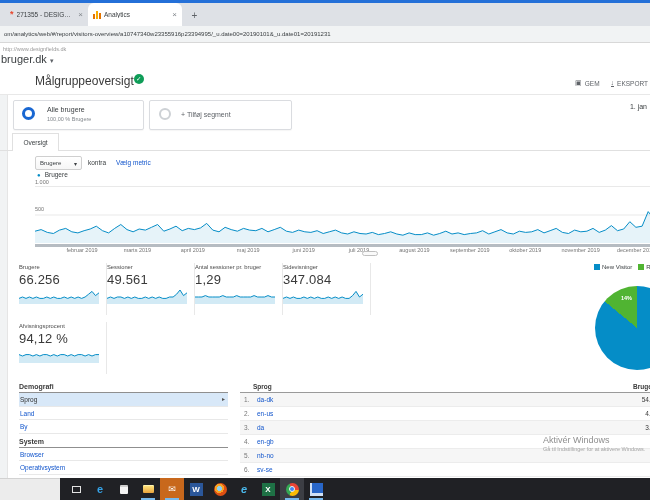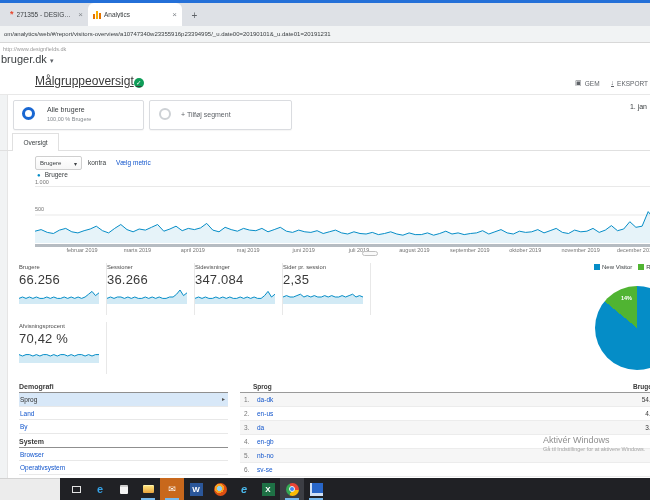--- a/index.html
+++ b/index.html
@@ -24,21 +24,21 @@
     border-bottom:1px solid #d8d8d8;}
   .url-text{padding:5px 0 0 4px;font-size:6px;color:#3c4043;white-space:nowrap;overflow:hidden;}
 
   
   .mini-url{left:3px;top:46px;font-size:5.5px;color:#9a9a9a;}
   .prop-name{left:1px;top:53px;font-size:11px;color:#3c4043;}
   .prop-caret{font-size:7px;color:#5f6368;}
 
   .report-header{left:0;top:66px;width:650px;height:29px;border-bottom:1px solid #e8e8e8;}
   .report-title{position:absolute;left:35px;top:8px;font-size:12px;color:#3a3a3a;
-    display:flex;align-items:flex-end;gap:0;text-decoration:underline;}
+    display:flex;align-items:flex-start;gap:0;}
   .shield{width:10px;height:10px;border-radius:50%;background:#0f9d58;color:#fff;
     font-size:6.5px;line-height:10px;text-align:center;}
   .header-actions{position:absolute;right:2px;top:13px;display:flex;gap:11px;
     font-size:6.5px;color:#5f6368;align-items:center;}
   .ha{display:flex;align-items:center;gap:3px;}
   .icon-glyph{font-size:7px;color:#5f6368;}
   .dl-glyph{border-bottom:1px solid #5f6368;}
 
   .left-strip{left:0;top:95px;width:8px;height:383px;background:#f1f3f4;border-right:1px solid #e5e5e5;}
 
@@ -251,47 +251,47 @@
       <div class="mcard">
         <div class="m-label">Brugere</div>
         <div class="m-value">66.256</div>
         <svg width="80" height="16" viewBox="0 0 80 16" preserveAspectRatio="none">
           <path d="M0,15 L0.0,9.4 L3.5,8.0 L7.0,9.4 L10.4,8.0 L13.9,9.4 L17.4,8.0 L20.9,9.4 L24.3,9.4 L27.8,8.0 L31.3,9.4 L34.8,8.0 L38.3,9.4 L41.7,9.4 L45.2,8.0 L48.7,9.4 L52.2,8.0 L55.7,9.4 L59.1,8.0 L62.6,9.4 L66.1,8.0 L69.6,5.2 L73.0,2.4 L76.5,6.6 L80.0,3.8 L80,15 Z" fill="rgba(5,141,199,0.18)" stroke="none"></path>
           <path d="M0.0,9.4 L3.5,8.0 L7.0,9.4 L10.4,8.0 L13.9,9.4 L17.4,8.0 L20.9,9.4 L24.3,9.4 L27.8,8.0 L31.3,9.4 L34.8,8.0 L38.3,9.4 L41.7,9.4 L45.2,8.0 L48.7,9.4 L52.2,8.0 L55.7,9.4 L59.1,8.0 L62.6,9.4 L66.1,8.0 L69.6,5.2 L73.0,2.4 L76.5,6.6 L80.0,3.8" fill="none" stroke="#058dc7" stroke-width="1"></path>
         </svg>
       </div>
       <div class="mcard">
         <div class="m-label">Sessioner</div>
-        <div class="m-value">36.266</div>
+        <div class="m-value">49.561</div>
         <svg width="80" height="16" viewBox="0 0 80 16" preserveAspectRatio="none">
           <path d="M0,15 L0.0,9.4 L3.5,8.0 L7.0,9.4 L10.4,8.0 L13.9,8.0 L17.4,9.4 L20.9,8.0 L24.3,9.4 L27.8,8.0 L31.3,9.4 L34.8,9.4 L38.3,8.0 L41.7,9.4 L45.2,8.0 L48.7,9.4 L52.2,8.0 L55.7,9.4 L59.1,9.4 L62.6,8.0 L66.1,8.0 L69.6,5.2 L73.0,1.0 L76.5,6.6 L80.0,3.8 L80,15 Z" fill="rgba(5,141,199,0.18)" stroke="none"></path>
           <path d="M0.0,9.4 L3.5,8.0 L7.0,9.4 L10.4,8.0 L13.9,8.0 L17.4,9.4 L20.9,8.0 L24.3,9.4 L27.8,8.0 L31.3,9.4 L34.8,9.4 L38.3,8.0 L41.7,9.4 L45.2,8.0 L48.7,9.4 L52.2,8.0 L55.7,9.4 L59.1,9.4 L62.6,8.0 L66.1,8.0 L69.6,5.2 L73.0,1.0 L76.5,6.6 L80.0,3.8" fill="none" stroke="#058dc7" stroke-width="1"></path>
         </svg>
       </div>
       <div class="mcard">
+        <div class="m-label">Antal sessioner pr. bruger</div>
+        <div class="m-value">1,29</div>
+        <svg width="80" height="16" viewBox="0 0 80 16" preserveAspectRatio="none">
+          <path d="M0,15 L0.0,8.0 L3.5,8.0 L7.0,8.0 L10.4,6.6 L13.9,8.0 L17.4,8.0 L20.9,8.0 L24.3,8.0 L27.8,6.6 L31.3,8.0 L34.8,8.0 L38.3,8.0 L41.7,6.6 L45.2,8.0 L48.7,8.0 L52.2,8.0 L55.7,8.0 L59.1,6.6 L62.6,8.0 L66.1,8.0 L69.6,8.0 L73.0,6.6 L76.5,8.0 L80.0,8.0 L80,15 Z" fill="rgba(5,141,199,0.18)" stroke="none"></path>
+          <path d="M0.0,8.0 L3.5,8.0 L7.0,8.0 L10.4,6.6 L13.9,8.0 L17.4,8.0 L20.9,8.0 L24.3,8.0 L27.8,6.6 L31.3,8.0 L34.8,8.0 L38.3,8.0 L41.7,6.6 L45.2,8.0 L48.7,8.0 L52.2,8.0 L55.7,8.0 L59.1,6.6 L62.6,8.0 L66.1,8.0 L69.6,8.0 L73.0,6.6 L76.5,8.0 L80.0,8.0" fill="none" stroke="#058dc7" stroke-width="1"></path>
+        </svg>
+      </div>
+      <div class="mcard">
         <div class="m-label">Sidevisninger</div>
         <div class="m-value">347.084</div>
         <svg width="80" height="16" viewBox="0 0 80 16" preserveAspectRatio="none">
           <path d="M0,15 L0.0,9.4 L3.5,8.0 L7.0,9.4 L10.4,8.0 L13.9,9.4 L17.4,9.4 L20.9,8.0 L24.3,9.4 L27.8,8.0 L31.3,9.4 L34.8,8.0 L38.3,9.4 L41.7,9.4 L45.2,8.0 L48.7,9.4 L52.2,8.0 L55.7,9.4 L59.1,8.0 L62.6,9.4 L66.1,9.4 L69.6,6.6 L73.0,2.4 L76.5,8.0 L80.0,5.2 L80,15 Z" fill="rgba(5,141,199,0.18)" stroke="none"></path>
           <path d="M0.0,9.4 L3.5,8.0 L7.0,9.4 L10.4,8.0 L13.9,9.4 L17.4,9.4 L20.9,8.0 L24.3,9.4 L27.8,8.0 L31.3,9.4 L34.8,8.0 L38.3,9.4 L41.7,9.4 L45.2,8.0 L48.7,9.4 L52.2,8.0 L55.7,9.4 L59.1,8.0 L62.6,9.4 L66.1,9.4 L69.6,6.6 L73.0,2.4 L76.5,8.0 L80.0,5.2" fill="none" stroke="#058dc7" stroke-width="1"></path>
         </svg>
       </div>
-      <div class="mcard">
-        <div class="m-label">Sider pr. session</div>
-        <div class="m-value">2,35</div>
-        <svg width="80" height="16" viewBox="0 0 80 16" preserveAspectRatio="none">
-          <path d="M0,15 L0.0,8.0 L3.5,6.6 L7.0,8.0 L10.4,8.0 L13.9,6.6 L17.4,5.2 L20.9,8.0 L24.3,6.6 L27.8,8.0 L31.3,6.6 L34.8,8.0 L38.3,8.0 L41.7,6.6 L45.2,8.0 L48.7,6.6 L52.2,8.0 L55.7,8.0 L59.1,6.6 L62.6,8.0 L66.1,6.6 L69.6,5.2 L73.0,8.0 L76.5,6.6 L80.0,8.0 L80,15 Z" fill="rgba(5,141,199,0.18)" stroke="none"></path>
-          <path d="M0.0,8.0 L3.5,6.6 L7.0,8.0 L10.4,8.0 L13.9,6.6 L17.4,5.2 L20.9,8.0 L24.3,6.6 L27.8,8.0 L31.3,6.6 L34.8,8.0 L38.3,8.0 L41.7,6.6 L45.2,8.0 L48.7,6.6 L52.2,8.0 L55.7,8.0 L59.1,6.6 L62.6,8.0 L66.1,6.6 L69.6,5.2 L73.0,8.0 L76.5,6.6 L80.0,8.0" fill="none" stroke="#058dc7" stroke-width="1"></path>
-        </svg>
-      </div>
     </div>
   <div class="metrics-row m-row2" id="m-row2">
       <div class="mcard">
         <div class="m-label">Afvisningsprocent</div>
-        <div class="m-value">70,42 %</div>
+        <div class="m-value">94,12 %</div>
         <svg width="80" height="16" viewBox="0 0 80 16" preserveAspectRatio="none">
           <path d="M0,15 L0.0,6.6 L3.5,8.0 L7.0,6.6 L10.4,6.6 L13.9,8.0 L17.4,6.6 L20.9,8.0 L24.3,6.6 L27.8,6.6 L31.3,8.0 L34.8,6.6 L38.3,8.0 L41.7,6.6 L45.2,6.6 L48.7,8.0 L52.2,6.6 L55.7,8.0 L59.1,6.6 L62.6,6.6 L66.1,8.0 L69.6,6.6 L73.0,8.0 L76.5,6.6 L80.0,6.6 L80,15 Z" fill="rgba(5,141,199,0.18)" stroke="none"></path>
           <path d="M0.0,6.6 L3.5,8.0 L7.0,6.6 L10.4,6.6 L13.9,8.0 L17.4,6.6 L20.9,8.0 L24.3,6.6 L27.8,6.6 L31.3,8.0 L34.8,6.6 L38.3,8.0 L41.7,6.6 L45.2,6.6 L48.7,8.0 L52.2,6.6 L55.7,8.0 L59.1,6.6 L62.6,6.6 L66.1,8.0 L69.6,6.6 L73.0,8.0 L76.5,6.6 L80.0,6.6" fill="none" stroke="#058dc7" stroke-width="1"></path>
         </svg>
       </div>
     </div>
 
   <div class="abs pie-legend" id="pie-legend">
       <span class="pl">
         <span class="sq" style="background: rgb(5, 141, 199);"></span>

